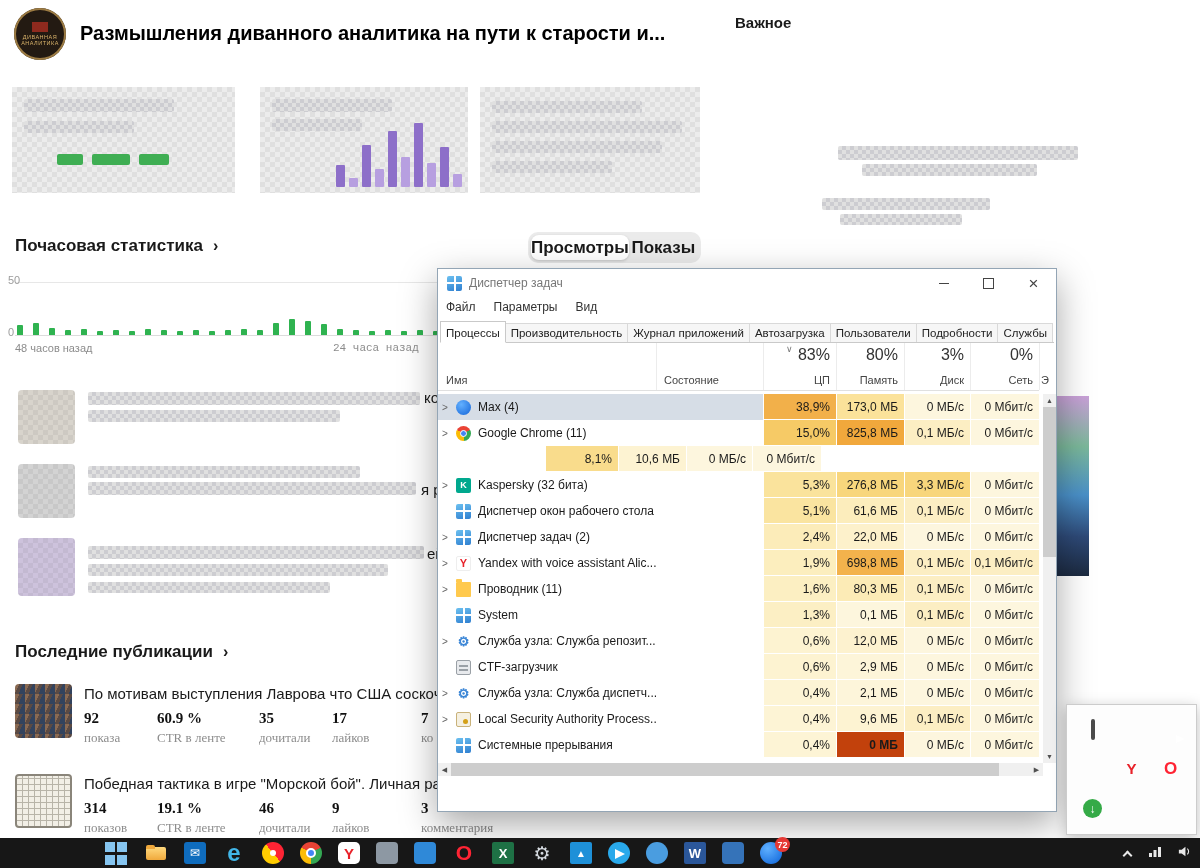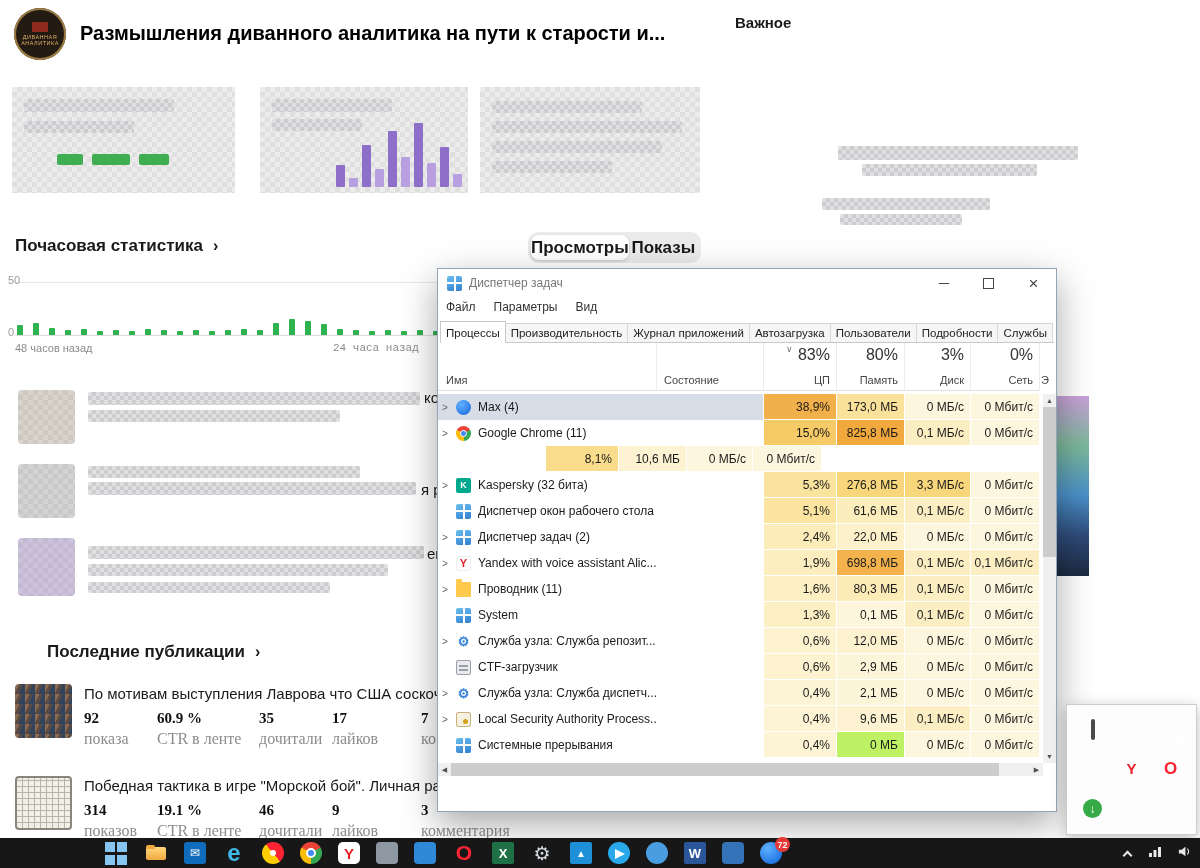--- a/index.html
+++ b/index.html
@@ -53,36 +53,36 @@
   .bars{position:absolute;left:2px;top:14px;width:1026px;height:53px;display:flex;align-items:flex-end;gap:10px;overflow:hidden;}
   .bars .bar{width:6px;flex:none;background:#2fb350;border-radius:1px 1px 0 0;}
   .xlab{position:absolute;top:74px;font-size:11px;color:#8c8c8c;}
   .xl1{left:0;} .xl2{left:318px;font-family:Liberation Mono, monospace;}
 
   
   .lthumb{width:57px;border-radius:4px;}
   .frag{position:absolute;font-size:15px;color:#1a1a1a;}
 
   
-  .h-pubs{left:15px;top:642px;margin-left:32px;}
+  .h-pubs{left:15px;top:642px;}
   .publist{left:15px;top:684px;width:1170px;display:flex;flex-direction:column;gap:28px;}
   .pub{display:flex;gap:12px;}
   .pthumb{width:57px;height:54px;border-radius:4px;flex:none;}
   .pthumb.t1{background-color:#6a6258;
     background-image:linear-gradient(115deg,#8a6a52 0 30%,#5a4a44 30% 55%,#32435e 55% 100%);}
   .pthumb.t2{background-color:#f2efe6;border:2px solid #8a857a;
     background-image:repeating-linear-gradient(0deg,transparent 0 5px,#b8b4a8 5px 6px),
                      repeating-linear-gradient(90deg,transparent 0 5px,#b8b4a8 5px 6px);}
   .ptitle{font-size:15px;line-height:20px;white-space:nowrap;overflow:hidden;max-width:700px;}
   .pstats{display:flex;margin-top:6px;}
   .pstat{flex:none;font-family:Liberation Serif, serif;}
   .pstat:nth-child(1){width:73px;} .pstat:nth-child(2){width:102px;}
   .pstat:nth-child(3){width:73px;} .pstat:nth-child(4){width:89px;}
   .pstat .v{font-size:15px;font-weight:bold;color:#111;}
-  .pstat .l{font-size:16px;color:#8c8c8c;margin-top:3px;}
+  .pstat .l{font-size:13px;color:#8c8c8c;margin-top:3px;}
 
   
   .img-strip{left:1057px;top:396px;width:32px;height:180px;
     background:linear-gradient(#c9a0d8 0%,#7bb89a 28%,#4a90c8 55%,#2e4a78 78%,#1c2a40 100%);}
 
   
   .tm{left:437px;top:268px;width:620px;height:544px;background:#fff;border:1px solid #93a5b5;
       box-shadow:0 12px 34px rgba(0,0,0,.35);font-size:12px;z-index:5;}
   .tm-titlebar{position:absolute;top:0;left:0;right:0;height:28px;background:#fff;display:flex;align-items:center;}
   .tm-appicon{width:13px;height:13px;margin:0 8px 0 9px;}
@@ -641,21 +641,21 @@
         <div class="tm-cell heat network" style="background: rgb(253, 246, 222);">0 Мбит/с</div>
       </div>
       <div class="tm-row">
         <div class="tm-cell name">
           <span class="tm-chev"></span>
           <span class="pic pic-window"></span>
           <span class="tm-pname">Системные прерывания</span>
         </div>
         <div class="tm-cell status"></div>
         <div class="tm-cell heat cpu" style="background: rgb(253, 244, 213);">0,4%</div>
-        <div class="tm-cell heat memory" style="background: #bef264;">0 МБ</div>
+        <div class="tm-cell heat memory" style="background: #c2410c; font-weight: bold;">0 МБ</div>
         <div class="tm-cell heat disk" style="background: rgb(253, 246, 222);">0 МБ/с</div>
         <div class="tm-cell heat network" style="background: rgb(253, 246, 222);">0 Мбит/с</div>
       </div>
     </div>
 
   <div class="tm-vscroll">
     <div class="arr up">▲</div>
     <div class="thumb"></div>
     <div class="arr dn">▼</div>
   </div>

